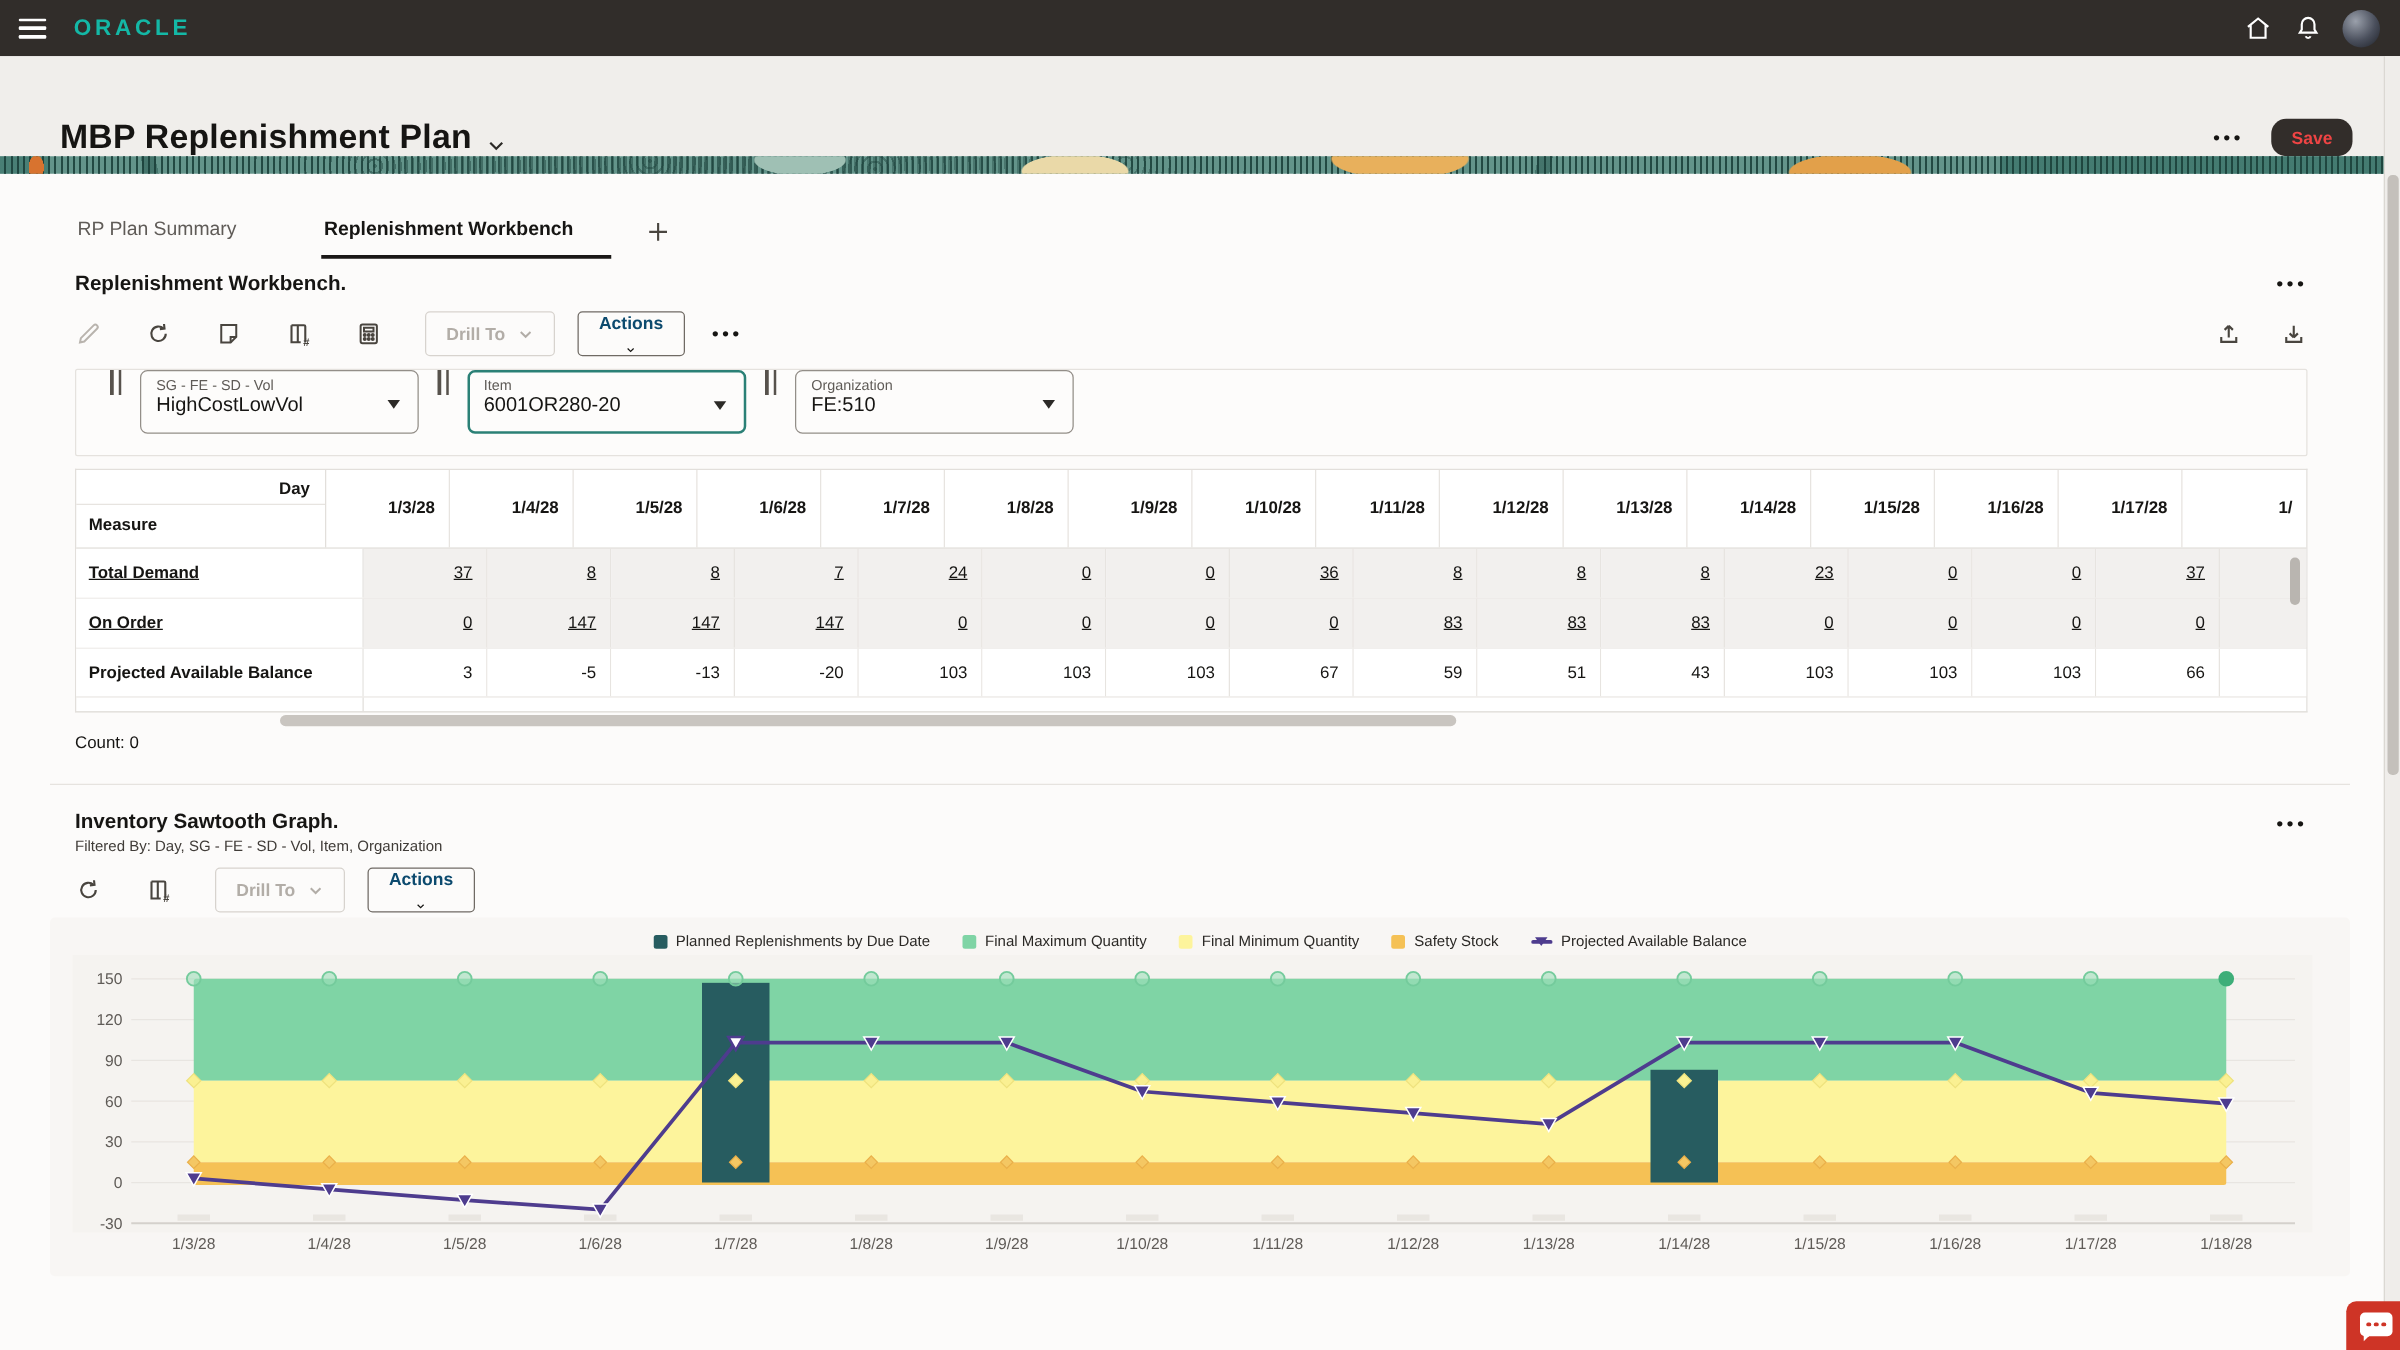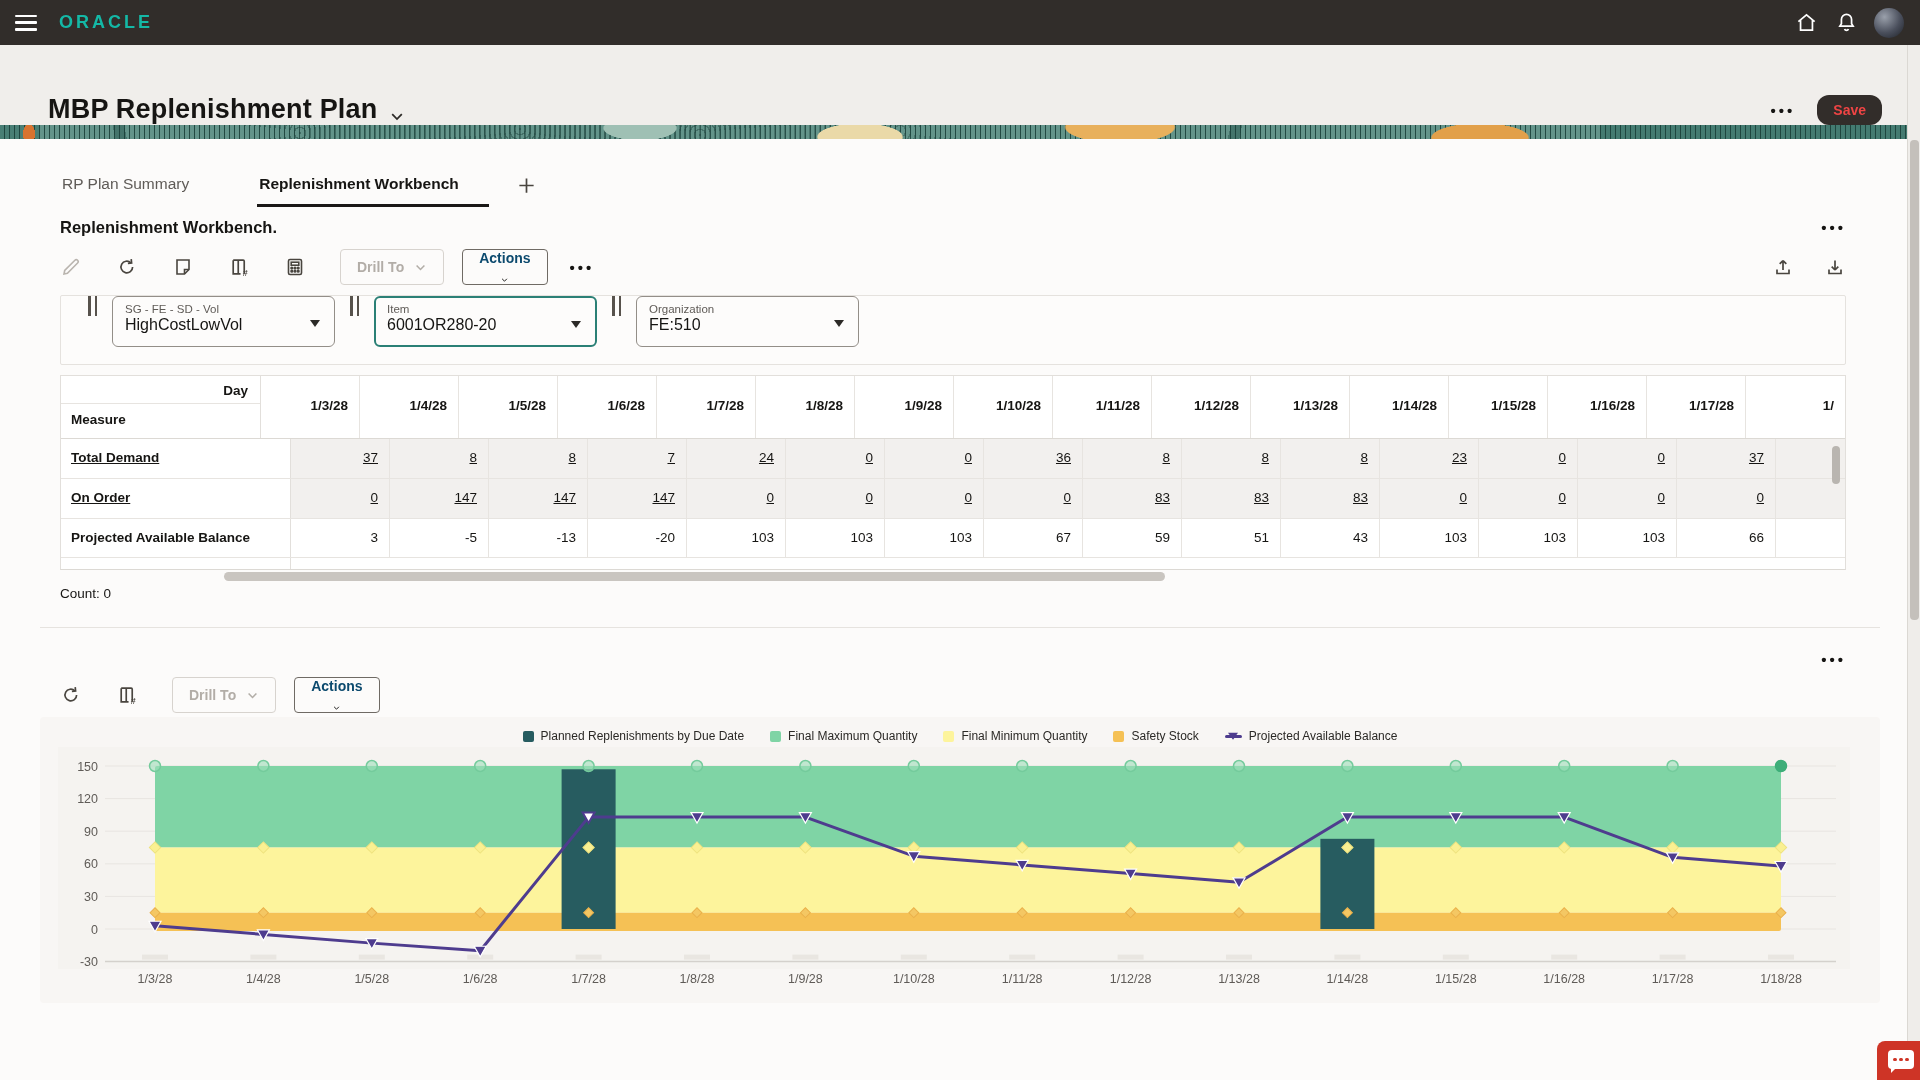--- a/index.html
+++ b/index.html
@@ -391,20 +391,24 @@
         </div>
     </div>
     <div class="t-hscroll">
         <div class="t-hthumb"></div>
       </div>
     <div class="t-count">Count: 0</div>
 
     <div class="divider"></div>
 
     <div class="saw-head">
+      <div class="saw-titles">
+        <span class="sec-title">Inventory Sawtooth Graph.</span>
+        <span class="saw-sub">Filtered By: Day, SG - FE - SD - Vol, Item, Organization</span>
+      </div>
       <span class="dots">•••</span>
     </div>
     <div class="saw-toolbar">
       <span class="icon-btn">
         <svg class="ic" width="20" height="20" viewBox="0 0 20 20" fill="none" stroke="currentColor" stroke-width="1.7">
             <path d="M15.6 10a5.8 5.8 0 1 1-1.8-4.2"></path>
             <path d="M14.2 2.2l.4 3.7-3.7.4" fill="none"></path>
           </svg>
       </span>
       <span class="icon-btn">

